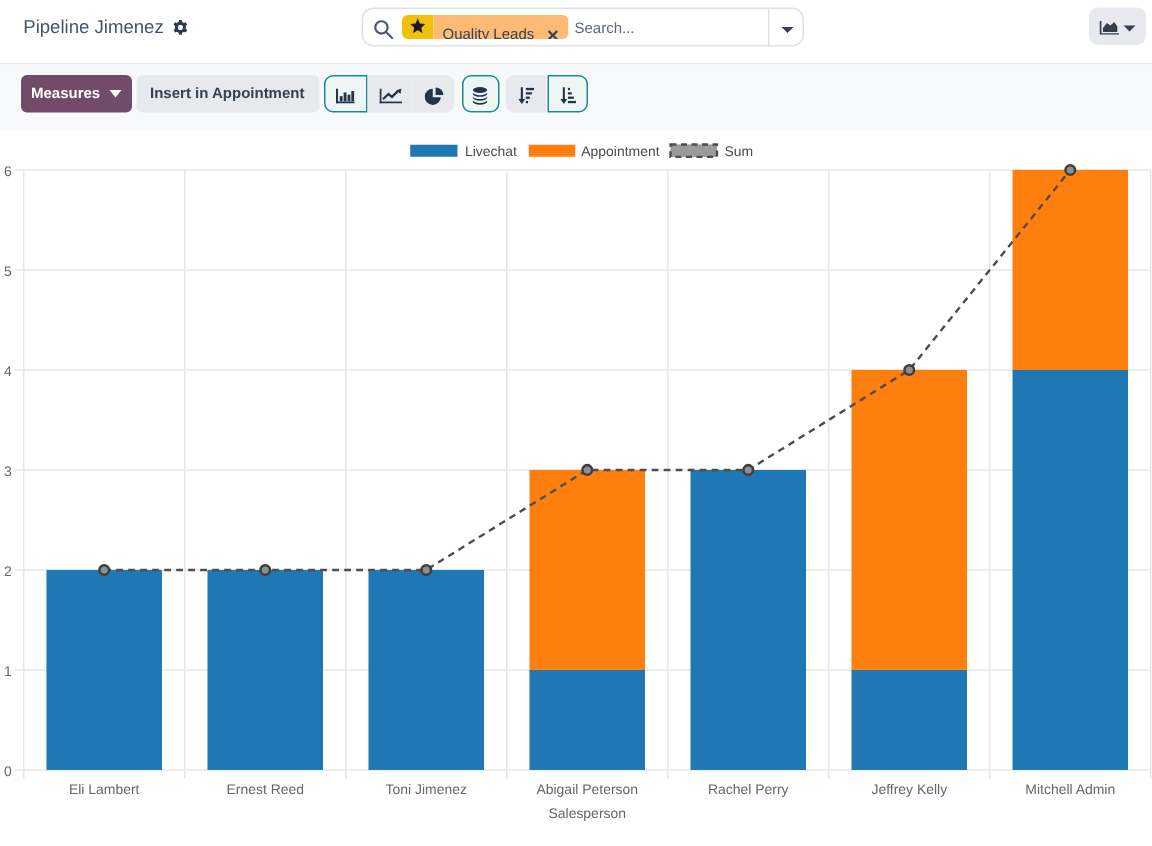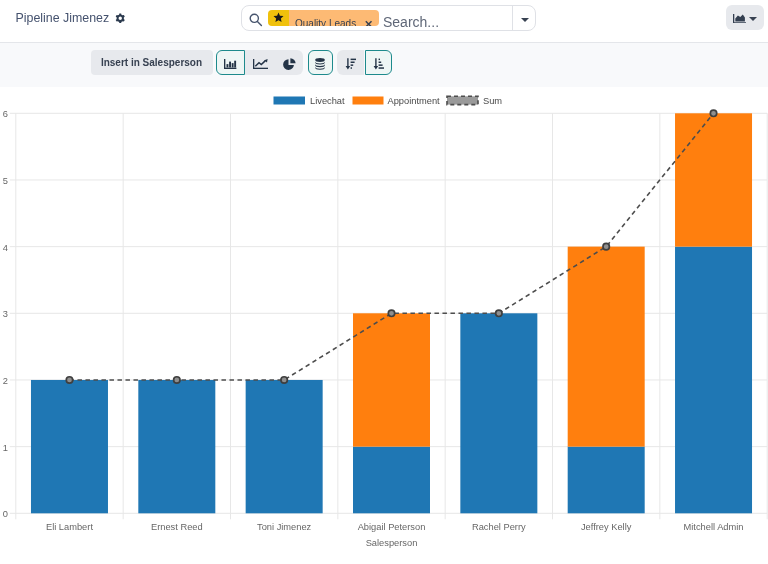--- a/index.html
+++ b/index.html
@@ -15,21 +15,21 @@
   #gearicon { position:absolute; left:115px; top:13px; }
 
   #searchbox { position:absolute; left:241px; top:5px; width:295px; height:25.5px;
     background:#fff; border:1px solid #dfe1e6; border-radius:8px; }
   #searchdivider { position:absolute; left:270px; top:0px; width:1px; height:23.5px; background:#dfe1e6; }
   .facet { position:absolute; left:25.5px; top:3.5px; height:16.5px; display:flex; border-radius:4px; overflow:hidden; }
   .facet .star { width:21.5px; background:#f0c10c; display:flex; align-items:center; justify-content:center; }
   .facet .vals { background:#fdba74; display:flex; align-items:center; padding:12px 6px 0 6px;
     font-size:10px; color:#374151; }
   .facet .x { font-size:10.5px; color:#374151; margin-left:8px; font-weight:bold; }
-  #searchph { position:absolute; left:141px; top:7.5px; font-size:14px; color:#5f6777; }
+  #searchph { position:absolute; left:141px; top:7.5px; font-size:10px; color:#5f6777; }
 
   .caret { display:inline-block; width:0; height:0; border-left:4px solid transparent;
     border-right:4px solid transparent; border-top:5px solid #374151; }
 
   #topbtn { position:absolute; left:726px; top:5px; width:38px; height:25px;
     background:#e7e9ed; border-radius:6px; display:flex; align-items:center; justify-content:center; gap:3px; padding-top:1.5px; }
 
   
   #toolbar { position:absolute; left:0; top:43px; width:768px; height:43.5px;
     background:#f8f9fb; z-index:5; }
@@ -135,21 +135,22 @@
     <div id="topbtn">
       <svg width="13" height="9.5" viewBox="0 0 13 9.5">
         <path fill="#333f50" d="M0 0 L1.3 0 L1.3 8.2 L13 8.2 L13 9.5 L0 9.5 Z"></path>
         <path fill="#333f50" d="M2.3 7.4 L2.3 4.6 L4.9 1.4 L7.3 3 L9.8 0.6 L11.9 3.6 L11.9 7.4 Z"></path>
       </svg>
       <span class="caret" style="border-top-width:4px; margin-top:1px;"></span>
     </div>
   </div>
 
   <div id="toolbar">
-    <div class="btn" id="insert">Insert in Salesperson</div>
+    <div class="btn" id="measures">Measures <span class="caret"></span></div>
+    <div class="btn" id="insert">Insert in Appointment</div>
 
     <div class="ibtn sel" id="b-bar">
       <svg width="12.4" height="10" viewBox="0 0 12.4 10">
         <rect x="0" y="0" width="1.35" height="10" fill="#243447"></rect>
         <rect x="0" y="8.65" width="12.4" height="1.35" fill="#243447"></rect>
         <rect x="2.5" y="5.1" width="1.9" height="3.4" fill="#243447"></rect>
         <rect x="5.1" y="2.6" width="1.9" height="5.9" fill="#243447"></rect>
         <rect x="7.7" y="4.1" width="1.9" height="4.4" fill="#243447"></rect>
         <rect x="10.2" y="1.7" width="1.9" height="6.8" fill="#243447"></rect>
       </svg>

